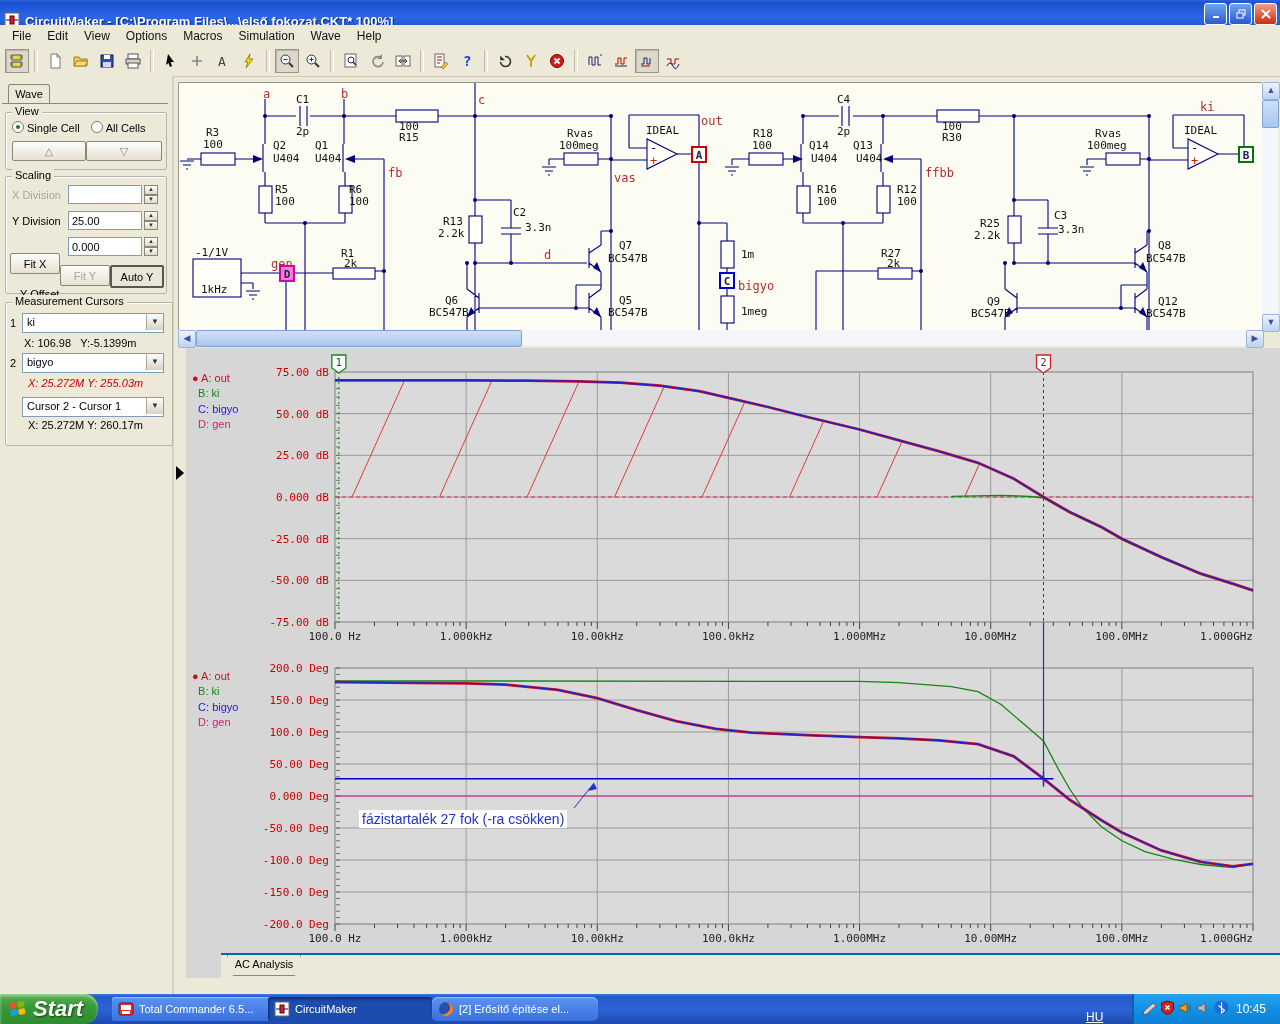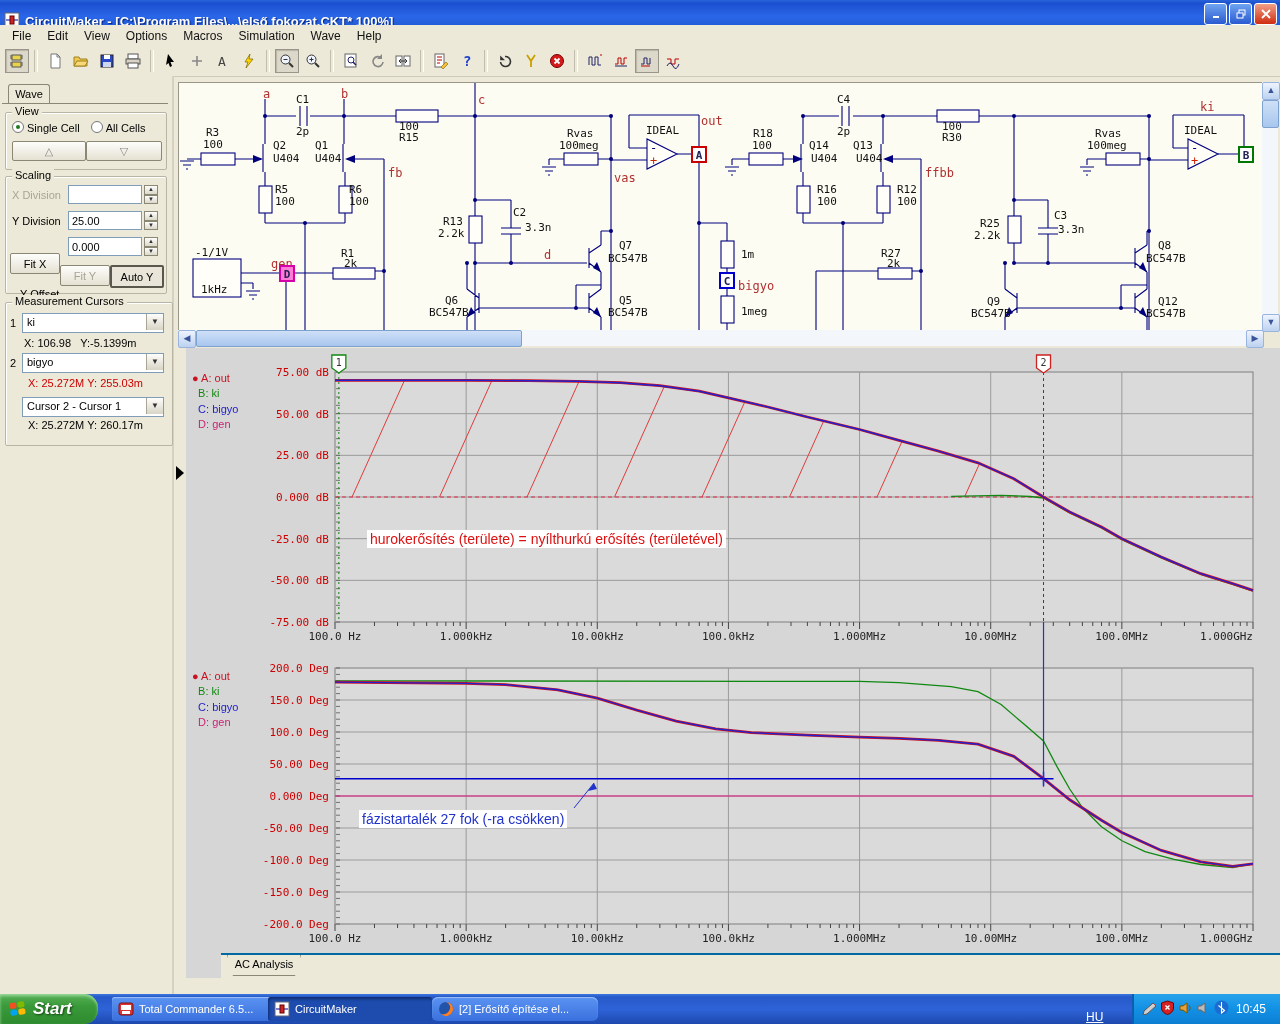--- a/index.html
+++ b/index.html
@@ -48,21 +48,21 @@
     font-family:"Liberation Sans",sans-serif;}
   .spin{display:inline-flex;flex-direction:column;width:14px;height:19px;}
   .spin span{flex:1;border:1px solid #8a8775;background:linear-gradient(#fdfdfb,#dcd8ca);
     font-size:6px;line-height:7px;text-align:center;color:#333;}
   .combo{position:relative;border:1px solid #7f9db9;background:#fff;height:18px;font-size:11px;}
   .combo .ctext{position:absolute;left:4px;top:2px;}
   .combo .carr{position:absolute;right:0;top:0;width:16px;height:16px;
     background:linear-gradient(#fdfdfb,#d8d4c6);border-left:1px solid #a9a595;
     font-size:8px;text-align:center;line-height:16px;color:#333;}
   .readout{font-size:11px;}
-  .readout.red{color:#cc0000;}
+  .readout.red{color:#cc0000;font-style:italic;}
   
   #schemwrap{position:absolute;left:174px;top:78px;width:1106px;height:270px;background:#ece9d8;}
   #schem{position:absolute;left:4px;top:4px;width:1084px;height:248px;background:#fdfcf2;
     border:1px solid #9a968a;}
   svg text{font-family:"DejaVu Sans Mono",monospace;}
   .sref{font-size:11px;fill:#111;}
   .snode{font-size:12px;fill:#b03030;}
   
   .sb{position:absolute;background:#f3f6fb;}
   .sbarrow{position:absolute;width:16px;height:16px;border:1px solid #9ab4e0;border-radius:2px;
@@ -80,21 +80,21 @@
   #acrow{position:absolute;left:0;top:605px;width:1106px;height:25px;background:#ece9d8;
     border-top:2px solid #0369a1;margin-left:47px;}
   #actab{position:absolute;left:6px;top:0px;width:72px;height:20px;background:#ece9d8;
     border:1px solid #8a8775;border-top:none;font-size:11px;text-align:center;line-height:18px;
     clip-path:polygon(0 0,100% 0,92% 100%,8% 100%);}
   
   #taskbar{position:absolute;left:0;top:994px;width:1280px;height:30px;
     background:linear-gradient(to bottom,#3d77e0 0%,#2659c8 10%,#2E63D8 50%,#1d49ae 100%);}
   #startbtn{position:absolute;left:0;top:0;width:98px;height:30px;border-radius:0 14px 14px 0;
     background:linear-gradient(to bottom,#57b157 0%,#3a9a3a 40%,#2e8a2e 100%);
-    display:flex;align-items:center;color:#fff;font-weight:bold;font-style:italic;font-size:17px;
+    display:flex;align-items:center;color:#fff;font-weight:bold;font-style:italic;font-size:22px;
     text-shadow:1px 1px 2px #134413;box-shadow:inset 0 2px 3px #9ad89a;}
   #startbtn svg{margin:0 5px 0 8px;}
   .task{position:absolute;top:3px;height:24px;border-radius:3px;color:#fff;font-size:11px;
     background:linear-gradient(to bottom,#5a93f2,#3a70dd);box-shadow:inset 0 1px 1px #9cbef5;
     display:flex;align-items:center;padding:0 6px;white-space:nowrap;overflow:hidden;}
   .task.active{background:#1e4cae;box-shadow:inset 1px 2px 3px #0e2c70;}
   .task svg{margin-right:5px;flex:none;}
   #lang{position:absolute;top:0;left:1086px;height:46px;color:#fff;font-size:12px;
     display:flex;align-items:center;text-decoration:underline;}
   #tray{position:absolute;top:0;left:1132px;width:148px;height:30px;
@@ -884,21 +884,20 @@
         <div style="color: rgb(17, 136, 17);">&nbsp;&nbsp;B: ki</div>
         <div style="color: rgb(34, 34, 204);">&nbsp;&nbsp;C: bigyo</div>
         <div style="color: rgb(204, 34, 119);">&nbsp;&nbsp;D: gen</div>
       </div>
     <div id="legend-ph" class="legend" style="left:18px;top:321px;">
         <div style="color: rgb(204, 17, 34);">● A: out</div>
         <div style="color: rgb(17, 136, 17);">&nbsp;&nbsp;B: ki</div>
         <div style="color: rgb(34, 34, 204);">&nbsp;&nbsp;C: bigyo</div>
         <div style="color: rgb(204, 34, 119);">&nbsp;&nbsp;D: gen</div>
       </div>
-    <div class="ann" style="left:193px;top:182px;color:#dd1111;">hurokerősítés (területe) = nyílthurkú erősítés (területével)</div>
     <div class="ann" style="left:185px;top:462px;color:#2233cc;">fázistartalék 27 fok (-ra csökken)</div>
     <div id="acrow">
       <div id="actab">AC Analysis</div>
     </div>
   </div>
 
   <div id="taskbar">
     <div id="startbtn">
       <svg width="20" height="20">
         <g transform="rotate(-8 10 10)">

